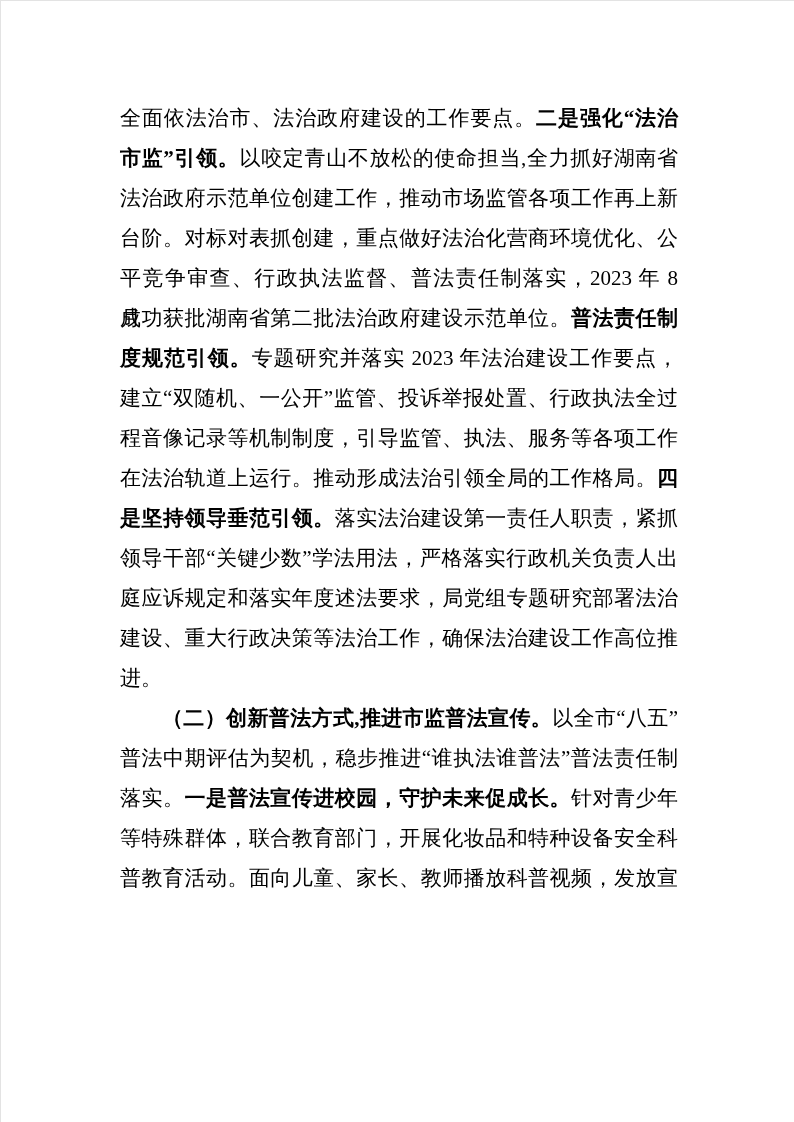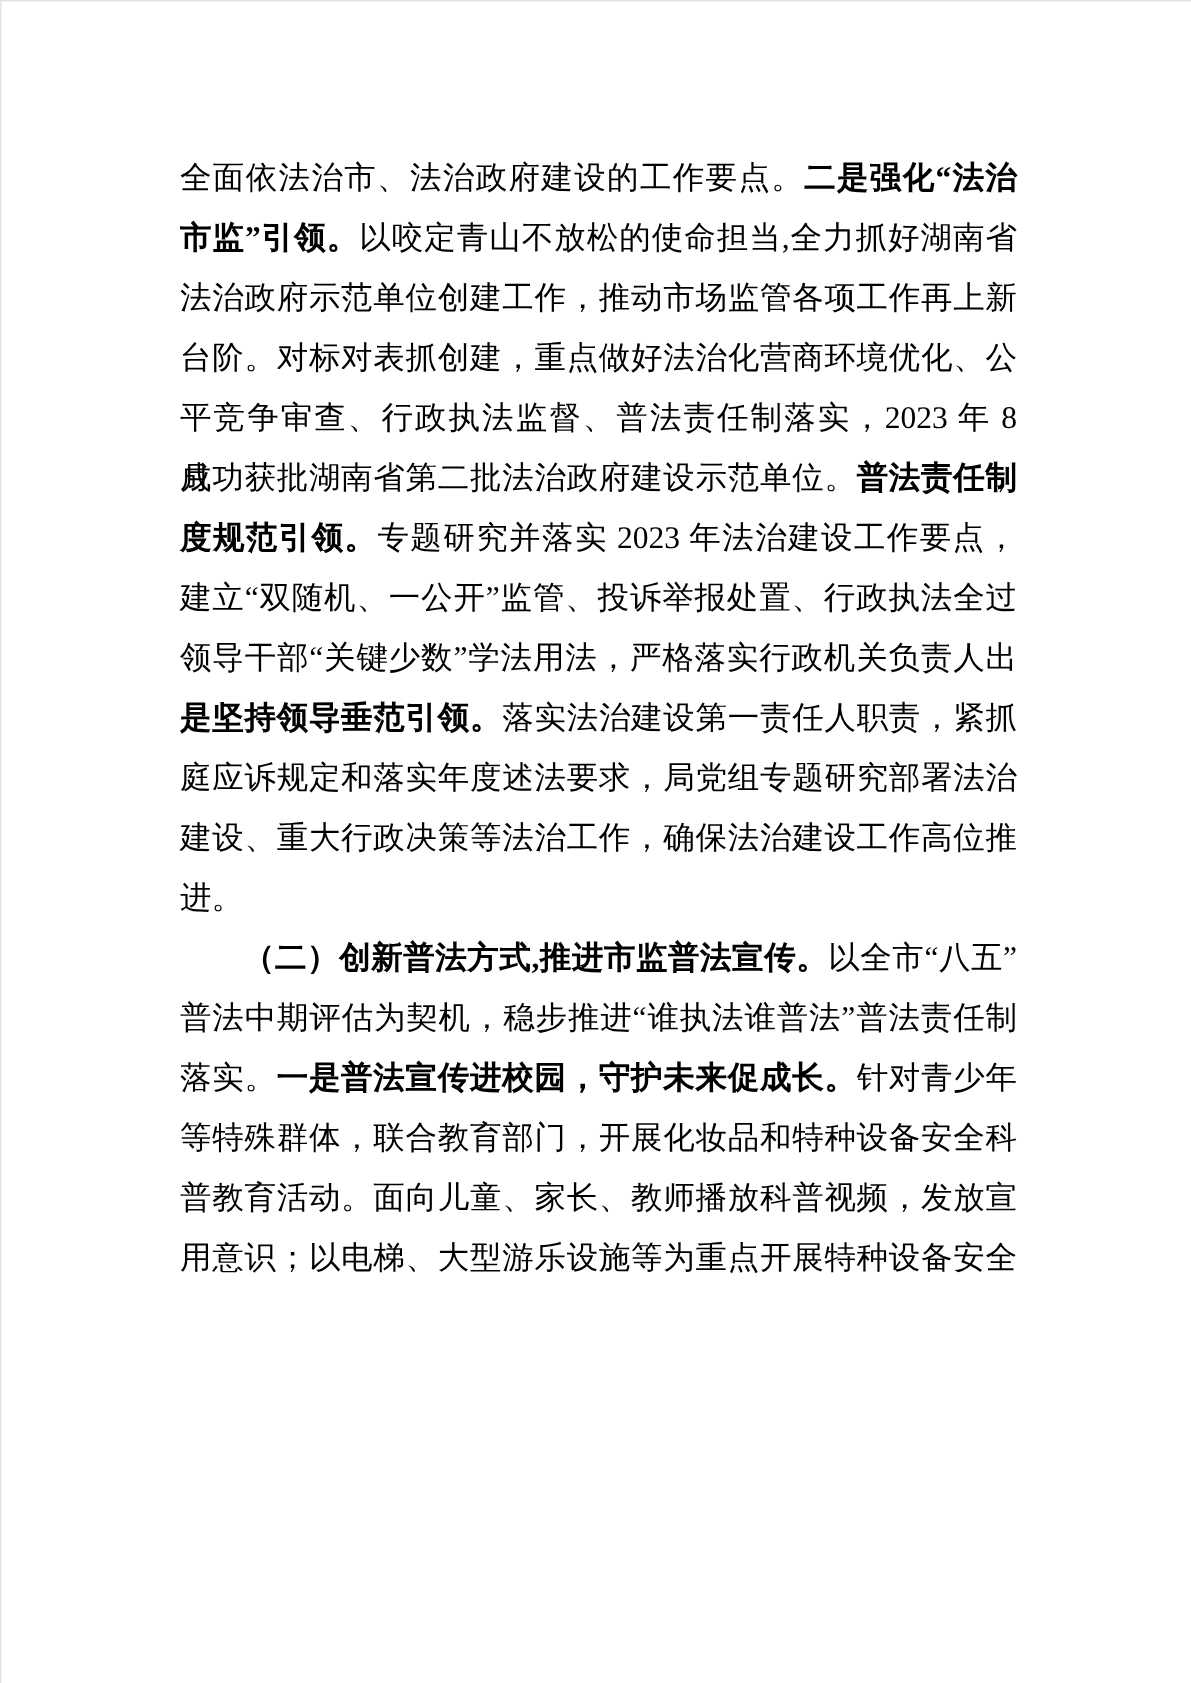--- a/index.html
+++ b/index.html
@@ -54,25 +54,26 @@
 <div class="page">
   <div class="text-block">
       <div class="line"><span class="run-regular">全面依法治市、法治政府建设的工作要点。</span><span class="run-bold">二是强化“法治</span></div>
       <div class="line"><span class="run-bold">市监”引领。</span><span class="run-regular">以咬定青山不放松的使命担当,全力抓好湖南省</span></div>
       <div class="line"><span class="run-regular">法治政府示范单位创建工作，推动市场监管各项工作再上新</span></div>
       <div class="line"><span class="run-regular">台阶。对标对表抓创建，重点做好法治化营商环境优化、公</span></div>
       <div class="line"><span class="run-regular">平竞争审查、行政执法监督、普法责任制落实，2023 年 8 月，</span></div>
       <div class="line"><span class="run-regular">成功获批湖南省第二批法治政府建设示范单位。</span><span class="run-bold">普法责任制</span></div>
       <div class="line"><span class="run-bold">度规范引领。</span><span class="run-regular">专题研究并落实 2023 年法治建设工作要点，</span></div>
       <div class="line"><span class="run-regular">建立“双随机、一公开”监管、投诉举报处置、行政执法全过</span></div>
+      <div class="line"><span class="run-regular">程音像记录等机制制度，引导监管、执法、服务等各项工作</span></div>
+      <div class="line"><span class="run-regular">在法治轨道上运行。推动形成法治引领全局的工作格局。</span><span class="run-bold">四</span></div>
+      <div class="line"><span class="run-bold">是坚持领导垂范引领。</span><span class="run-regular">落实法治建设第一责任人职责，紧抓</span></div>
       <div class="line"><span class="run-regular">领导干部“关键少数”学法用法，严格落实行政机关负责人出</span></div>
-      <div class="line"><span class="run-bold">是坚持领导垂范引领。</span><span class="run-regular">落实法治建设第一责任人职责，紧抓</span></div>
       <div class="line"><span class="run-regular">庭应诉规定和落实年度述法要求，局党组专题研究部署法治</span></div>
       <div class="line"><span class="run-regular">建设、重大行政决策等法治工作，确保法治建设工作高位推</span></div>
       <div class="line no-justify"><span class="run-regular">进。</span></div>
       <div class="line indent"><span class="run-bold">（二）创新普法方式,推进市监普法宣传。</span><span class="run-regular">以全市“八五”</span></div>
       <div class="line"><span class="run-regular">普法中期评估为契机，稳步推进“谁执法谁普法”普法责任制</span></div>
       <div class="line"><span class="run-regular">落实。</span><span class="run-bold">一是普法宣传进校园，守护未来促成长。</span><span class="run-regular">针对青少年</span></div>
       <div class="line"><span class="run-regular">等特殊群体，联合教育部门，开展化妆品和特种设备安全科</span></div>
       <div class="line"><span class="run-regular">普教育活动。面向儿童、家长、教师播放科普视频，发放宣</span></div>
-      <div class="line"><span class="run-regular">用意识；以电梯、大型游乐设施等为重点开展特种设备安全</span></div>
     </div>
 </div>
 
 </body></html>

